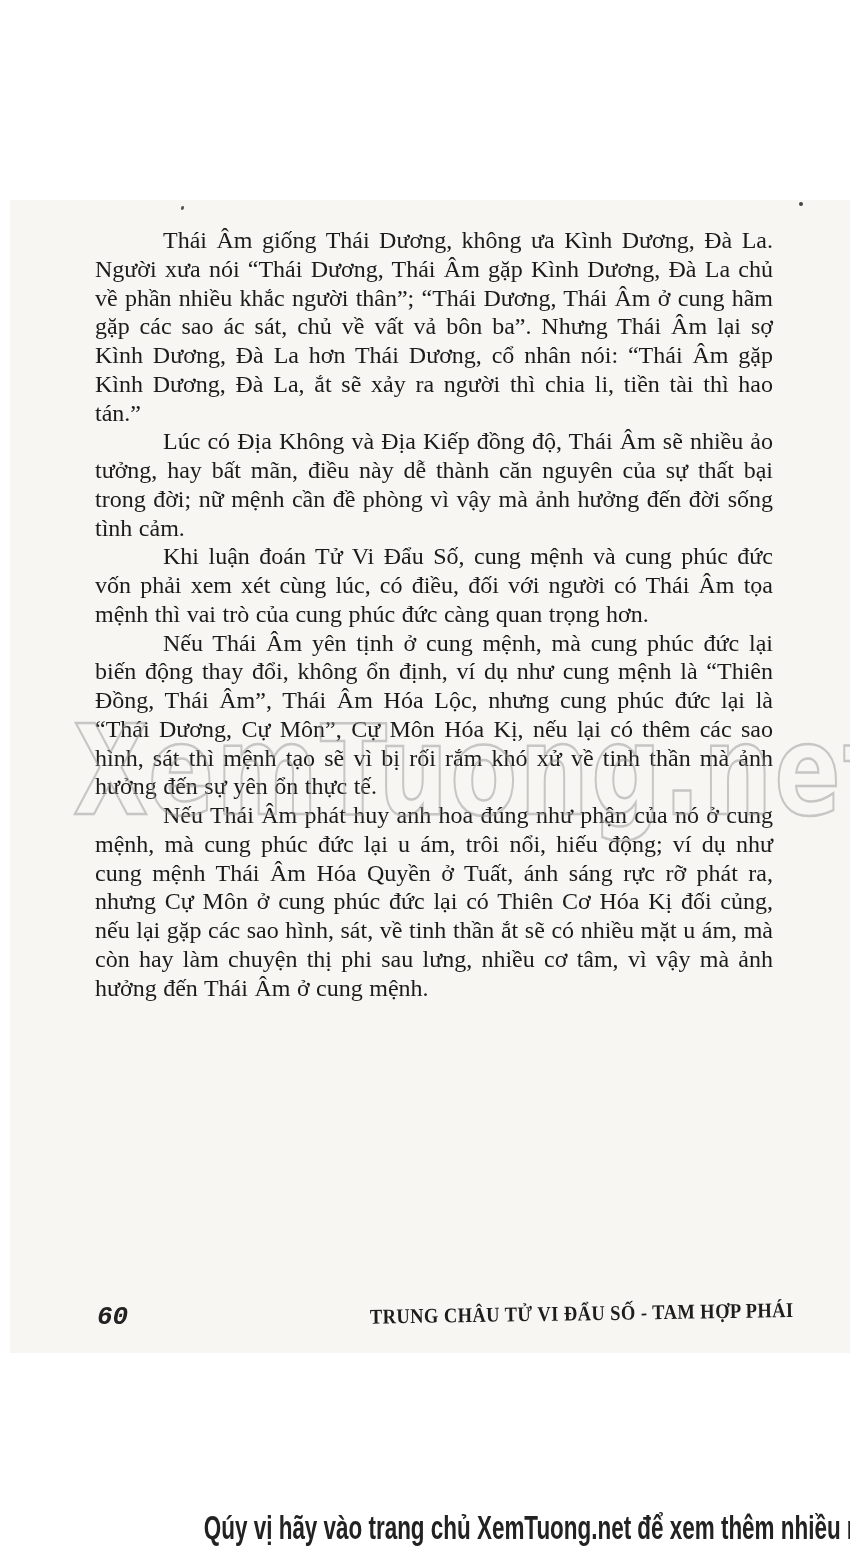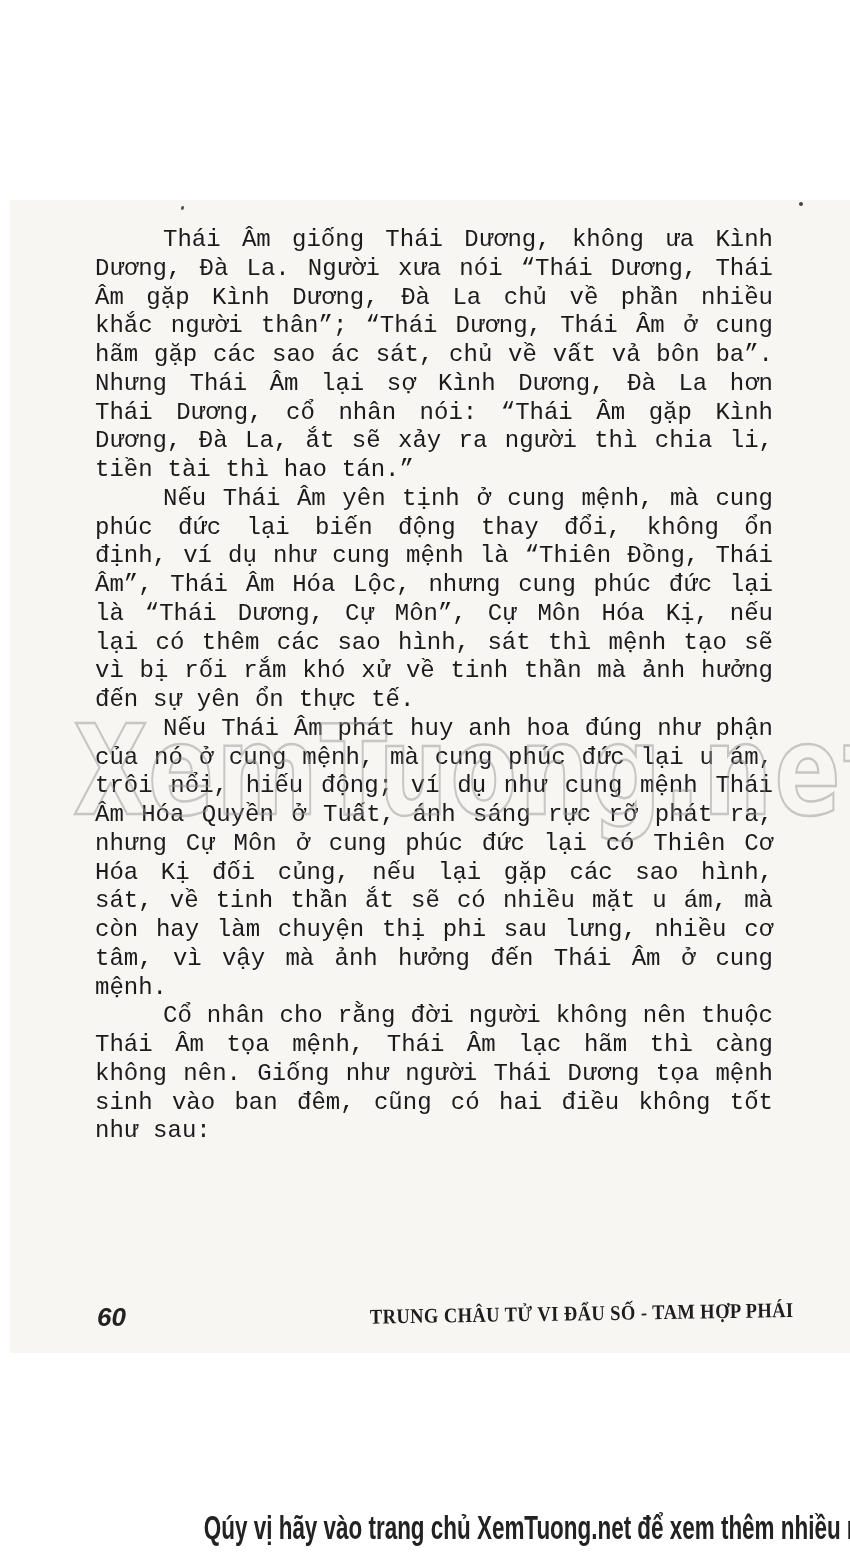--- a/index.html
+++ b/index.html
@@ -27,21 +27,21 @@
 
   
   .body-text {
     position: absolute;
     left: 85px;
     top: 26px;
     width: 678px;
   }
   .para {
     margin: 0;
-    font-family: Liberation Mono, monospace;
+    font-family: Liberation Serif, serif;
     font-size: 24px;
     line-height: 28.75px;
     color: #1b1b1b;
     text-align: justify;
     text-indent: 68px;
     word-spacing: 0.5px;
   }
 
   
   .watermark {
@@ -58,21 +58,21 @@
     transform: scaleX(0.78);
     transform-origin: left center;
     pointer-events: none;
   }
 
   
   .footer-pagenum {
     position: absolute;
     left: 87px;
     top: 1102px;
-    font-family: Liberation Sans, sans-serif;
+    font-family: Liberation Mono, monospace;
     font-size: 26px;
     font-weight: bold;
     font-style: italic;
     color: #222222;
   }
   .footer-title {
     position: absolute;
     right: 56px;
     top: 1098px;
     white-space: nowrap;
@@ -116,23 +116,24 @@
     letter-spacing: 0px;
   }
 </style>
 </head>
 <body>
 
 <div class="scan-page">
 
   <div class="body-text">
     <p class="para">Thái Âm giống Thái Dương, không ưa Kình Dương, Đà La. Người xưa nói “Thái Dương, Thái Âm gặp Kình Dương, Đà La chủ về phần nhiều khắc người thân”; “Thái Dương, Thái Âm ở cung hãm gặp các sao ác sát, chủ về vất vả bôn ba”. Nhưng Thái Âm lại sợ Kình Dương, Đà La hơn Thái Dương, cổ nhân nói: “Thái Âm gặp Kình Dương, Đà La, ắt sẽ xảy ra người thì chia li, tiền tài thì hao tán.”</p>
+    <p class="para">Lúc có Địa Không và Địa Kiếp đồng độ, Thái Âm sẽ nhiều ảo tưởng, hay bất mãn, điều này dễ thành căn nguyên của sự thất bại trong đời; nữ mệnh cần đề phòng vì vậy mà ảnh hưởng đến đời sống tình cảm.</p>
+    <p class="para">Khi luận đoán Tử Vi Đẩu Số, cung mệnh và cung phúc đức vốn phải xem xét cùng lúc, có điều, đối với người có Thái Âm tọa mệnh thì vai trò của cung phúc đức càng quan trọng hơn.</p>
     <p class="para">Nếu Thái Âm yên tịnh ở cung mệnh, mà cung phúc đức lại biến động thay đổi, không ổn định, ví dụ như cung mệnh là “Thiên Đồng, Thái Âm”, Thái Âm Hóa Lộc, nhưng cung phúc đức lại là “Thái Dương, Cự Môn”, Cự Môn Hóa Kị, nếu lại có thêm các sao hình, sát thì mệnh tạo sẽ vì bị rối rắm khó xử về tinh thần mà ảnh hưởng đến sự yên ổn thực tế.</p>
     <p class="para">Nếu Thái Âm phát huy anh hoa đúng như phận của nó ở cung mệnh, mà cung phúc đức lại u ám, trôi nổi, hiếu động; ví dụ như cung mệnh Thái Âm Hóa Quyền ở Tuất, ánh sáng rực rỡ phát ra, nhưng Cự Môn ở cung phúc đức lại có Thiên Cơ Hóa Kị đối củng, nếu lại gặp các sao hình, sát, về tinh thần ắt sẽ có nhiều mặt u ám, mà còn hay làm chuyện thị phi sau lưng, nhiều cơ tâm, vì vậy mà ảnh hưởng đến Thái Âm ở cung mệnh.</p>
-    <p class="para">Cổ nhân cho rằng đời người không nên thuộc Thái Âm tọa mệnh, Thái Âm lạc hãm thì càng không nên. Giống như người Thái Dương tọa mệnh sinh vào ban đêm, cũng có hai điều không tốt như sau:</p>
   </div>
 
   <div class="watermark">XemTuong.net</div>
 
   <div class="footer-pagenum">60</div>
   <div class="footer-title">TRUNG CHÂU TỬ VI ĐẨU SỐ - TAM HỢP PHÁI</div>
 
 </div>
 
 <div class="speck speck-a"></div>

